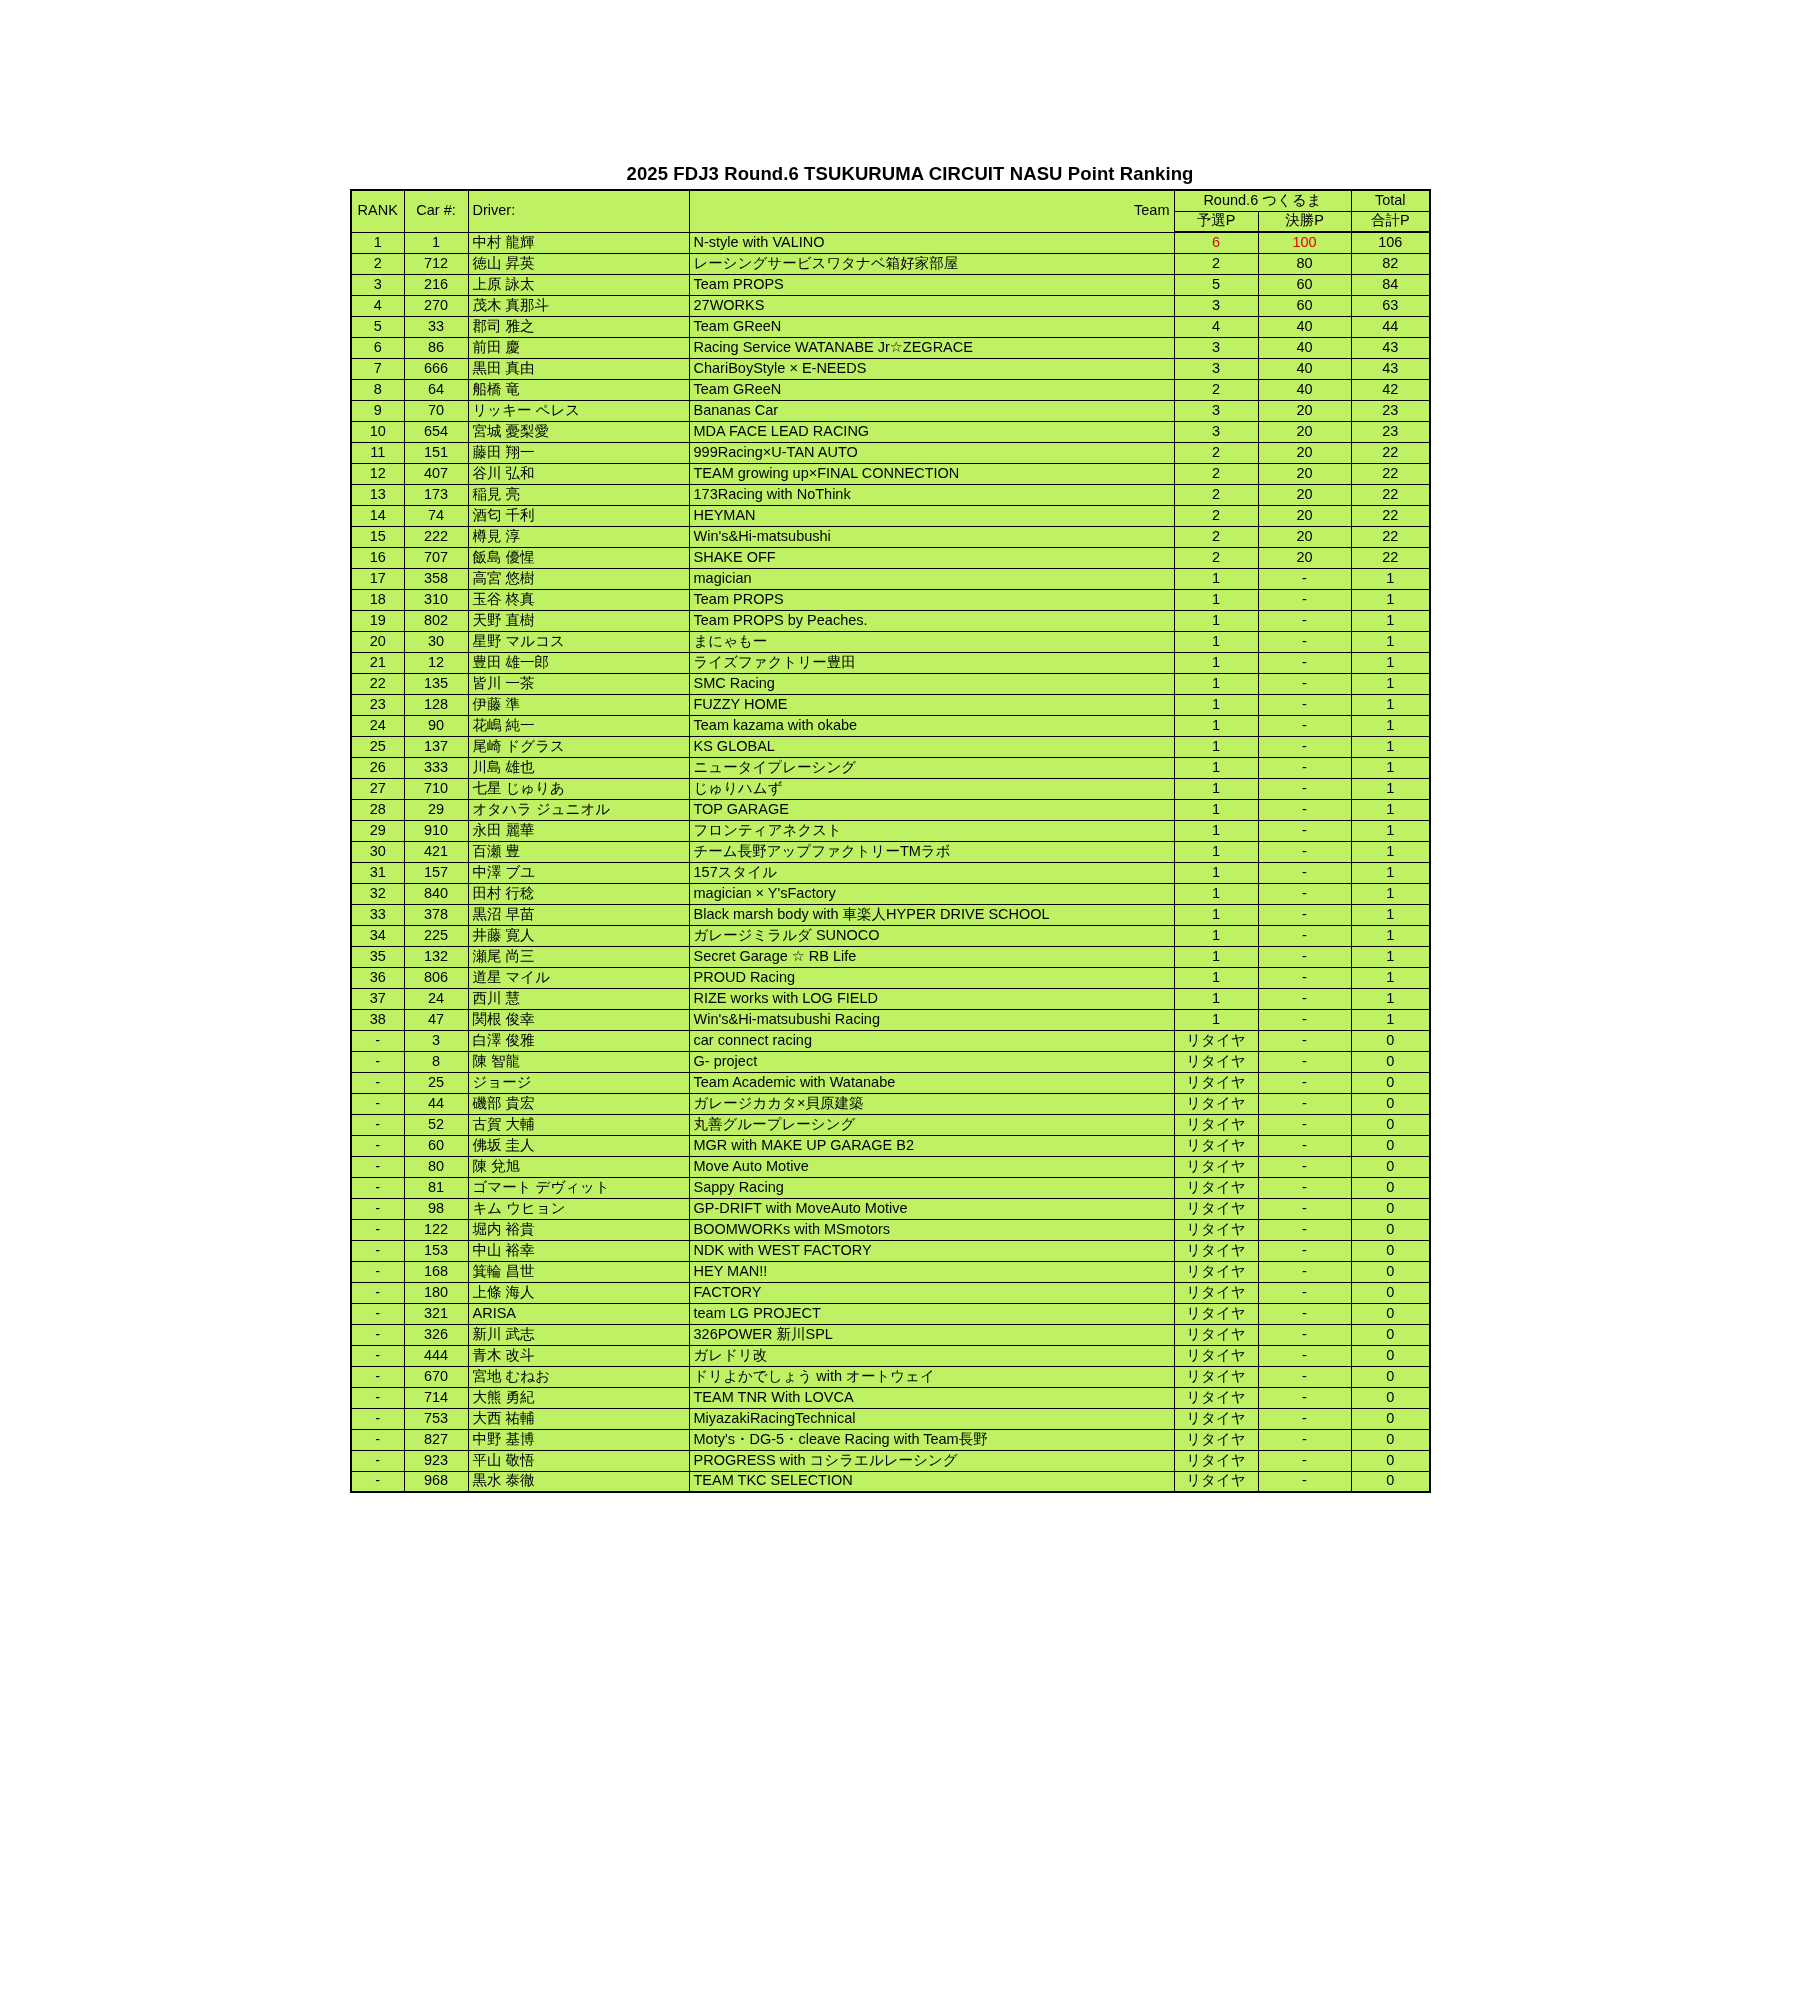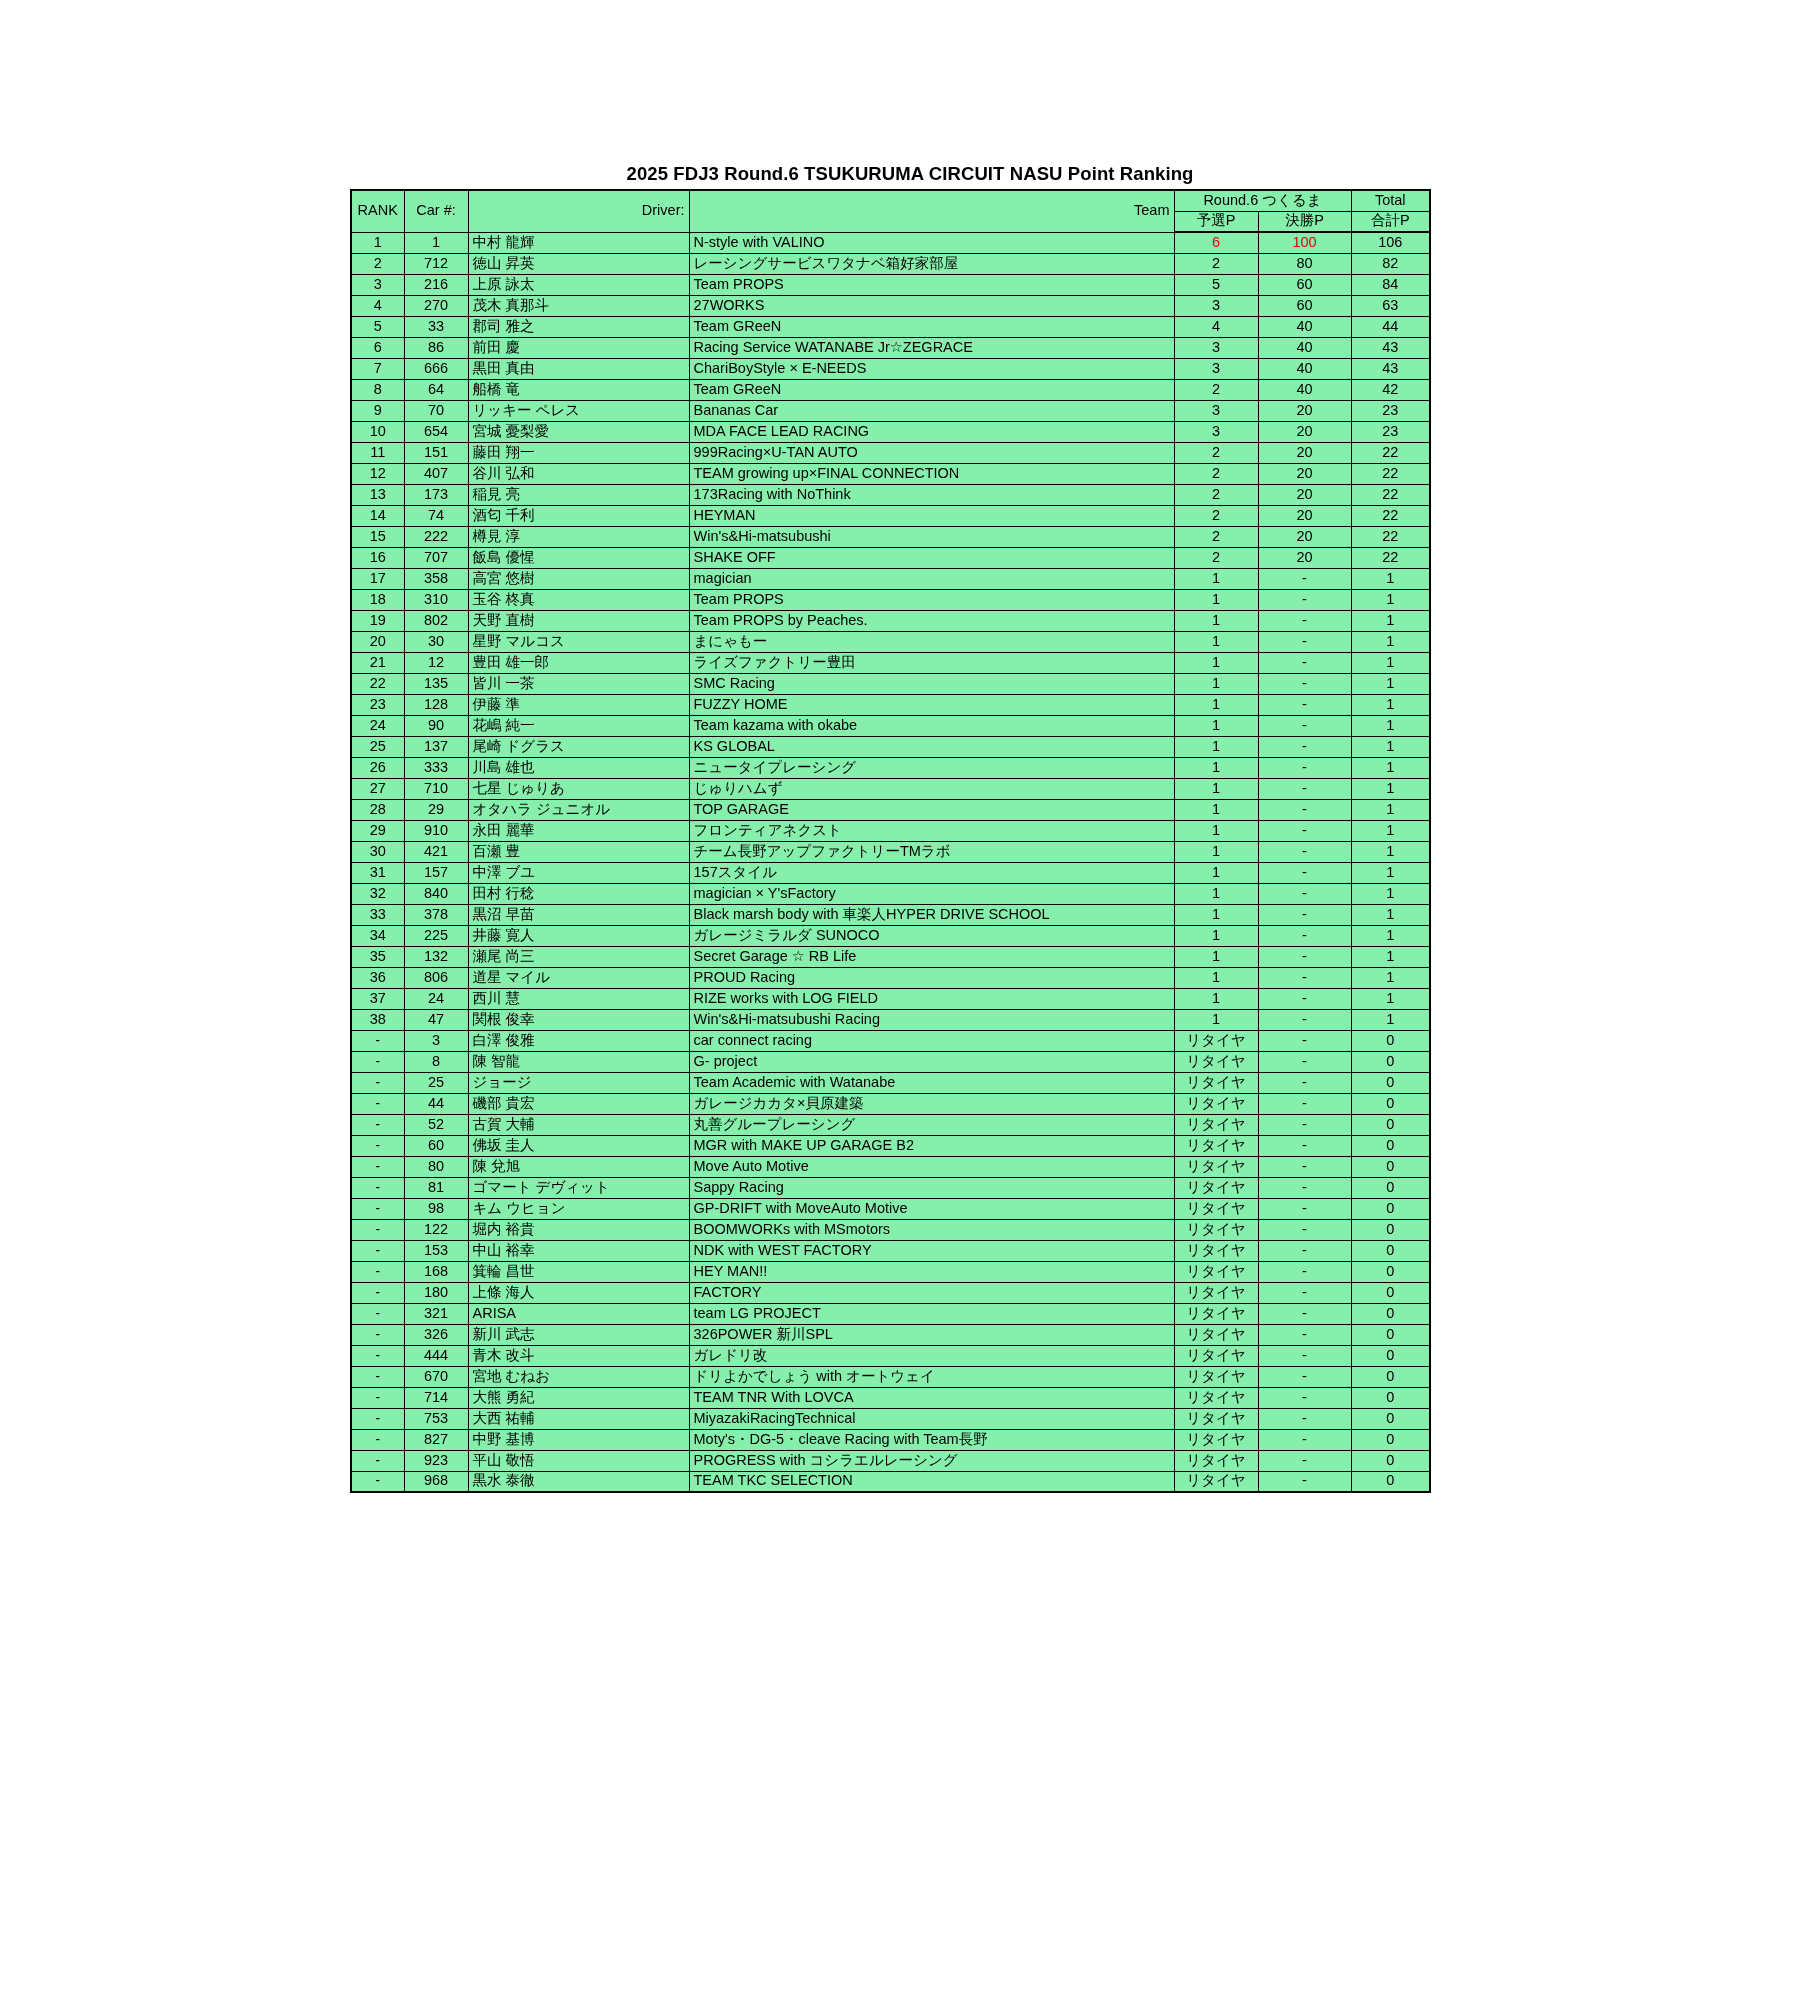--- a/index.html
+++ b/index.html
@@ -37,21 +37,21 @@
   .table-wrap {
     position: absolute;
     left: 350px;
     top: 189px;
     width: 1120px;
   }
   table.rank-table {
     border-collapse: collapse;
     width: 904px;
     table-layout: fixed;
-    background: #86efac;
+    background: #bef264;
   }
   table.rank-table td, table.rank-table th {
     border: 0.8px solid #000;
     padding: 0 4px;
     font-size: 14.5px;
     font-weight: normal;
     vertical-align: middle;
     line-height: 1.1;
     height: 21px;
     box-sizing: border-box;
@@ -111,21 +111,21 @@
           <col class="c-drv">
           <col class="c-team">
         <col class="c-yosen">
           <col class="c-kes">
           <col class="c-tot">
       </colgroup>
       <thead>
         <tr class="hdr-row1">
           <th class="c-rank hdr-tall" rowspan="2">RANK</th>
           <th class="c-car hdr-tall" rowspan="2">Car #:</th>
-          <th class="c-drv hdr-tall" rowspan="2" style="text-align:right">Driver:</th>
+          <th class="c-drv hdr-tall" rowspan="2" style="text-align:left">Driver:</th>
           <th class="c-team hdr-tall" rowspan="2" style="text-align:right">Team</th>
           <th class="hdr-group" colspan="2">Round.6 つくるま</th>
           <th class="hdr-group">Total</th>
         </tr>
         <tr class="hdr-row2">
           <th class="c-yosen hdr-sub">予選P</th>
           <th class="c-kes hdr-sub">決勝P</th>
           <th class="c-tot hdr-sub">合計P</th>
         </tr>
       </thead>

